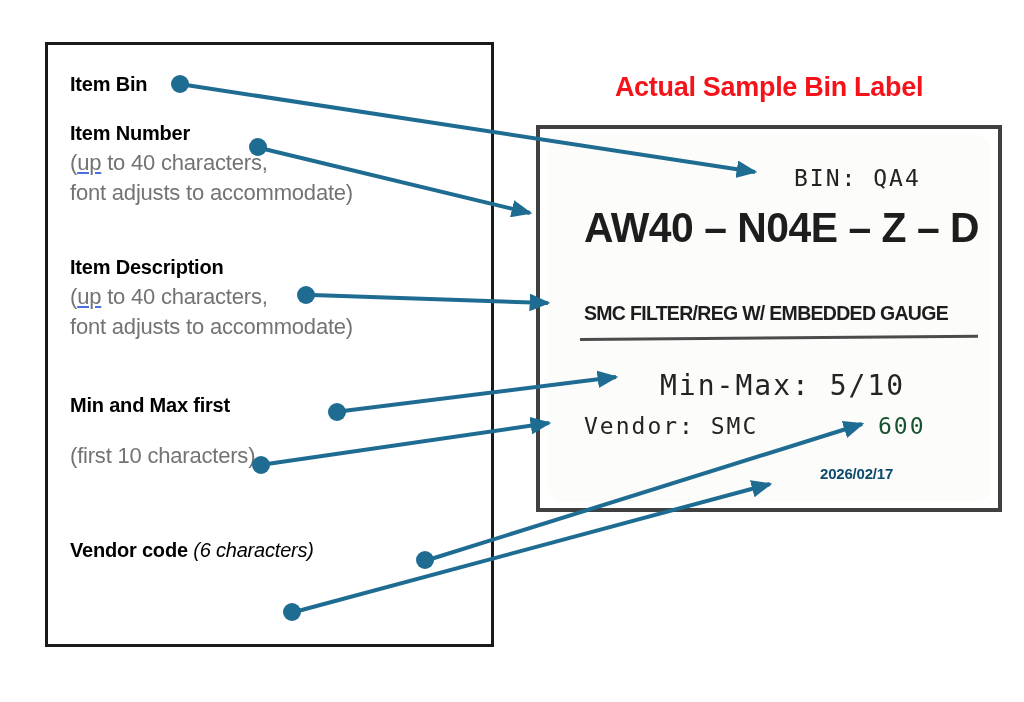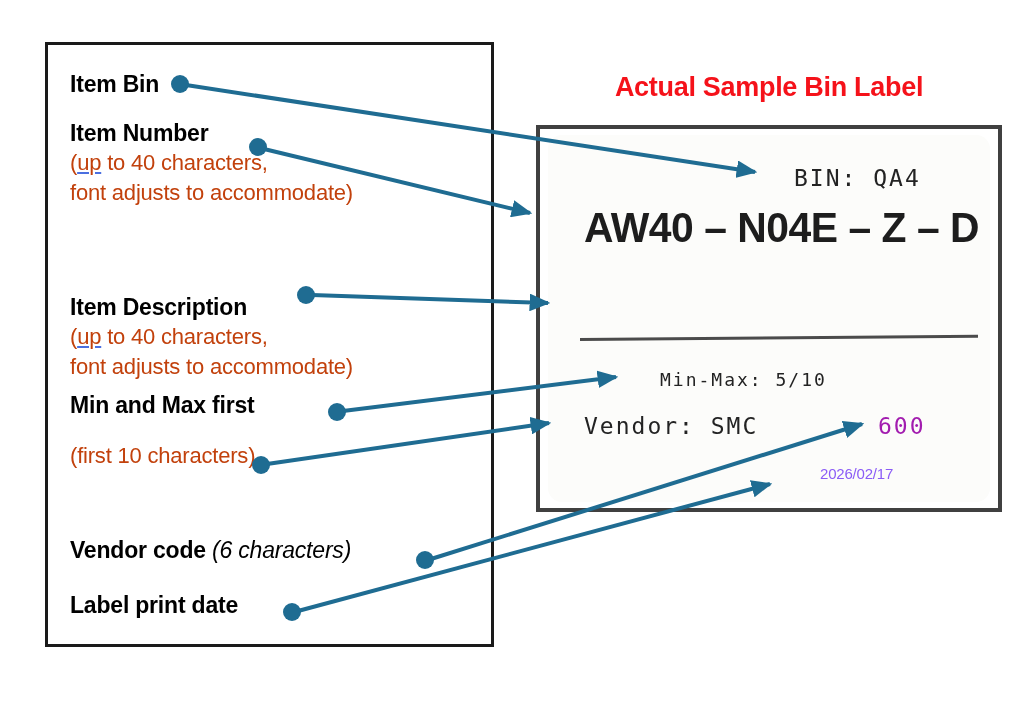--- a/index.html
+++ b/index.html
@@ -31,47 +31,47 @@
     box-sizing: border-box;
     background: #ffffff;
   }
   .legend-entry {
     position: absolute;
     left: 22px;
     white-space: nowrap;
   }
   .lg-title {
     font-weight: bold;
-    font-size: 23px;
+    font-size: 20px;
     color: #000000;
     line-height: 30px;
     letter-spacing: -0.2px;
   }
   .lg-sub {
     font-weight: normal;
     font-size: 22px;
-    color: #c2410c;
+    color: #737373;
     line-height: 30px;
     letter-spacing: -0.2px;
   }
   .lg-inline-normal {
     font-weight: normal;
     font-style: italic;
   }
   .lg-underline {
     text-decoration: underline;
     text-decoration-color: #4a6fe0;
     text-decoration-thickness: 2px;
     text-underline-offset: 2px;
   }
 
   
   #entry-item-bin        { top: 24px; }
   #entry-item-number     { top: 73px; }
-  #entry-item-desc       { top: 207px; margin-top: 40px; }
+  #entry-item-desc       { top: 207px; }
   #entry-minmax          { top: 345px; }
   #entry-vendor-name     { top: 396px; }
   #entry-vendor-code     { top: 490px; }
   #entry-print-date      { top: 545px; }
 
   
   #sample-title {
     position: absolute;
     left: 536px;
     top: 72px;
@@ -146,44 +146,44 @@
     width: 398px;
     height: 3px;
     background: #2b2b2b;
     transform: rotate(-0.45deg);
     transform-origin: left center;
     opacity: 0.85;
   }
   #lbl-minmax {
     top: 234px;
     left: 112px;
-    font-size: 18px;
+    font-size: 28px;
     color: #232323;
   }
   #lbl-vendor {
     top: 278px;
     left: 36px;
     font-size: 23px;
     color: #232323;
     text-align: center;
   }
   #lbl-vendor-code {
     top: 278px;
     left: 330px;
     font-size: 23px;
-    color: #a21caf;
+    color: #14532d;
   }
   #lbl-print-date {
     top: 330px;
     left: 272px;
     font-family: "Liberation Sans", sans-serif;
-    font-weight: normal;
+    font-weight: bold;
     font-size: 15px;
     letter-spacing: -0.2px;
-    color: #8b5cf6;
+    color: #0c4a6e;
   }
 
   
   #connectors {
     position: absolute;
     left: 0;
     top: 0;
     width: 1024px;
     height: 702px;
     pointer-events: none;
@@ -217,32 +217,30 @@
     </div>
 
     <div class="legend-entry" id="entry-vendor-name">
       <div class="lg-sub">(first 10 characters)</div>
     </div>
 
     <div class="legend-entry" id="entry-vendor-code">
       <div class="lg-title"><span>Vendor code</span><span class="lg-inline-normal"> (6 characters)</span></div>
     </div>
 
-    <div class="legend-entry" id="entry-print-date">
-      <div class="lg-title">Label print date</div>
-    </div>
 
   </div>
 
   <div id="sample-title">Actual Sample Bin Label</div>
 
   <div id="label-frame">
     <div id="label-paper">
       <div class="lbl mono" id="lbl-bin">BIN:  QA4</div>
       <div class="lbl" id="lbl-item-number">AW40 – N04E – Z – D</div>
+      <div class="lbl" id="lbl-item-desc">SMC FILTER/REG W/ EMBEDDED GAUGE</div>
       <div id="lbl-divider"></div>
       <div class="lbl mono" id="lbl-minmax">Min-Max:  5/10</div>
       <div class="lbl mono" id="lbl-vendor">Vendor:  SMC</div>
       <div class="lbl mono" id="lbl-vendor-code">600</div>
       <div class="lbl" id="lbl-print-date">2026/02/17</div>
     </div>
   </div>
 
   <svg id="connectors" viewBox="0 0 1024 702">
     <defs>

